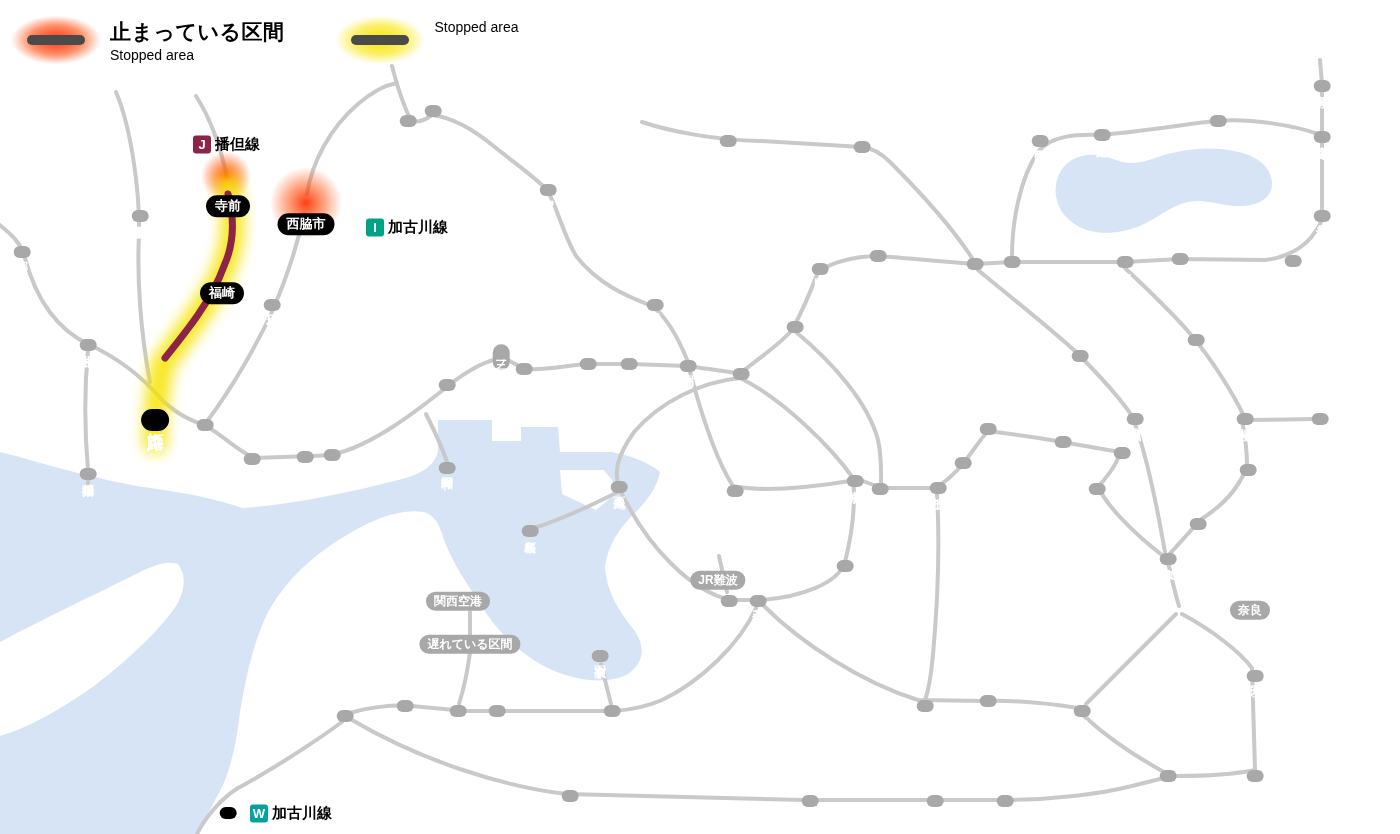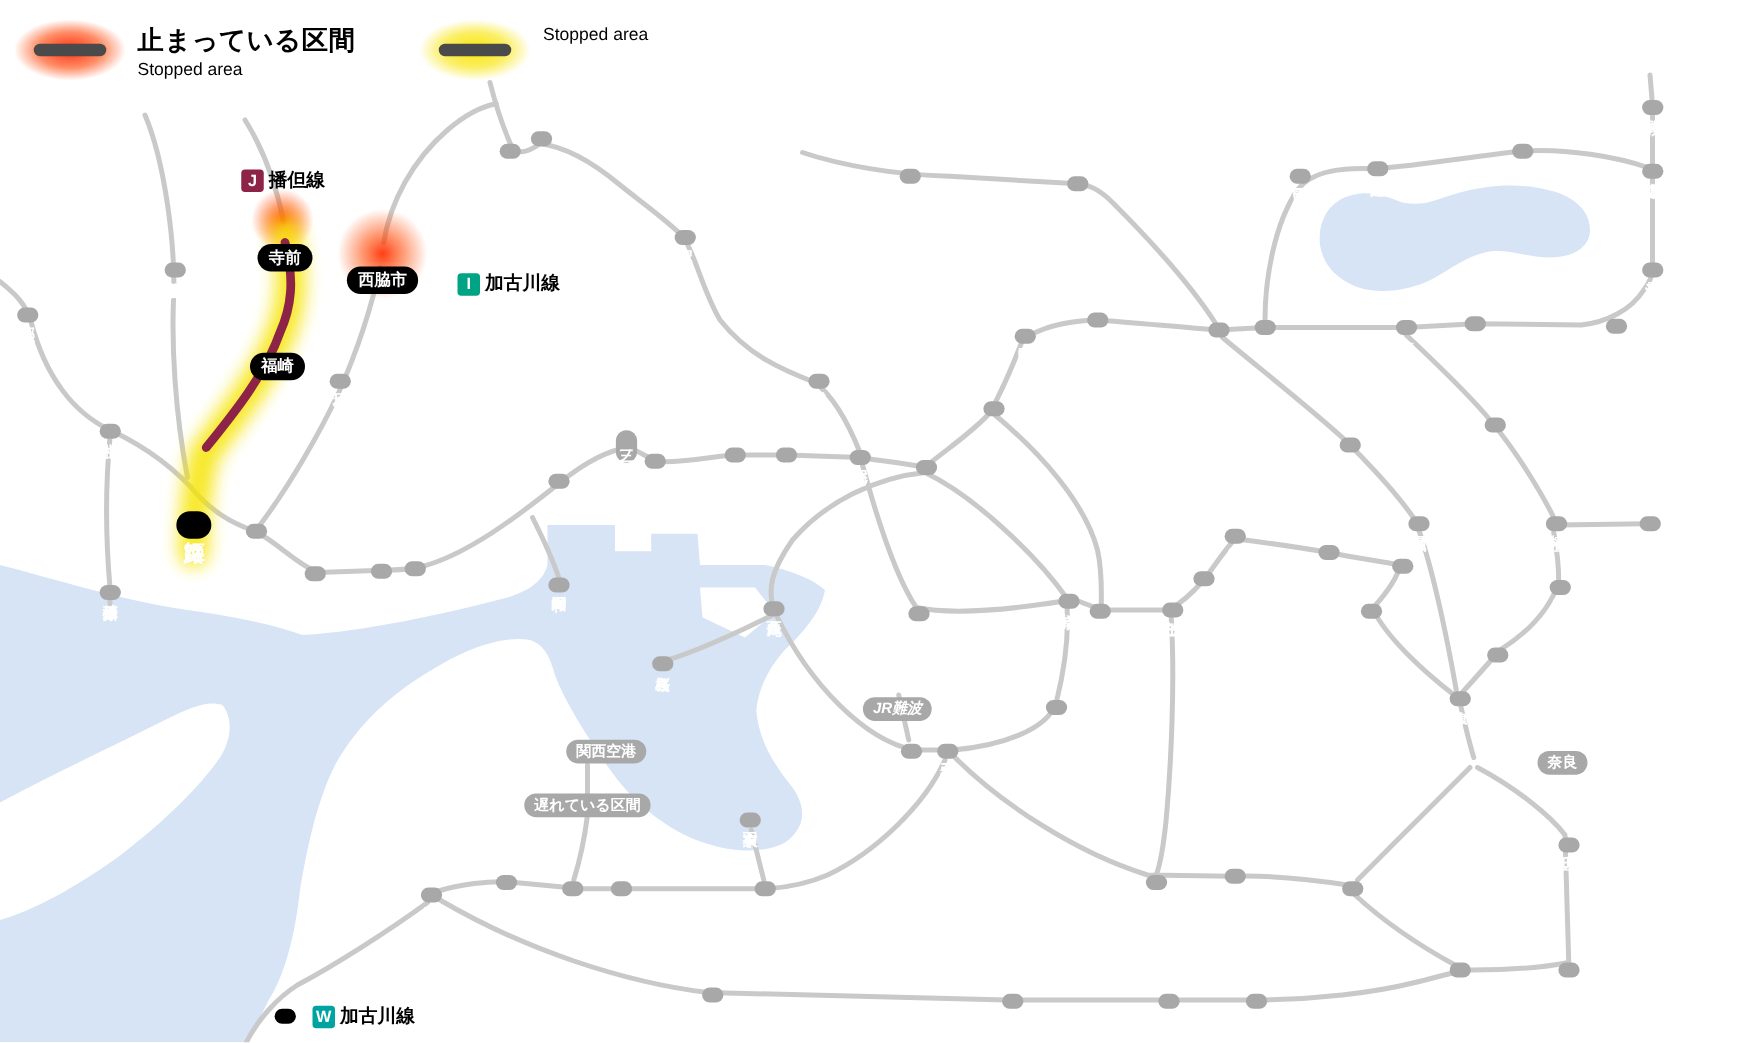--- a/index.html
+++ b/index.html
@@ -176,38 +176,38 @@
       <div class="st v" style="left: 1063px; top: 442px;">長尾</div>
       <div class="st v" style="left: 1097px; top: 489px;">京田辺</div>
       <div class="st v" style="left: 988px; top: 429px;">四条畷</div>
       <div class="st v" style="left: 963px; top: 463px;">徳庵</div>
       <div class="st v" style="left: 938px; top: 488px;">放出</div>
       <div class="st v" style="left: 855px; top: 481px;">京橋</div>
       <div class="st v" style="left: 880px; top: 489px;">鴫野</div>
       <div class="st v" style="left: 845px; top: 566px;">鶴橋</div>
       <div class="st v" style="left: 758px; top: 601px;">天王寺</div>
       <div class="st v" style="left: 729px; top: 601px;">新今宮</div>
-      <div class="st h" style="left: 718px; top: 567px; font-style: italic;">JR難波</div>
+      <div class="st h" style="left: 718px; top: 580px;">JR難波</div>
       <div class="st v" style="left: 925px; top: 706px;">久宝寺</div>
       <div class="st v" style="left: 988px; top: 701px;">柏原</div>
       <div class="st v" style="left: 1082px; top: 711px;">王寺</div>
       <div class="st v" style="left: 1255px; top: 676px;">天理</div>
       <div class="st v" style="left: 1255px; top: 776px;">桜井</div>
       <div class="st v" style="left: 1168px; top: 776px;">高田</div>
       <div class="st v" style="left: 1005px; top: 801px;">吉野口</div>
       <div class="st v" style="left: 935px; top: 801px;">五条</div>
       <div class="st v" style="left: 810px; top: 801px;">橋本</div>
       <div class="st v" style="left: 570px; top: 796px;">粉河</div>
       <div class="st v" style="left: 345px; top: 716px;">和歌山</div>
       <div class="st v" style="left: 405px; top: 706px;">和泉砂川</div>
       <div class="st v" style="left: 458px; top: 711px;">日根野</div>
       <div class="st v" style="left: 497px; top: 711px;">熊取</div>
       <div class="st v" style="left: 612px; top: 711px;">鳳</div>
       <div class="st v" style="left: 600px; top: 656px;">東羽衣</div>
-      <div class="st h" style="left: 485px; top: 601px; text-align: center;">関西空港</div>
+      <div class="st h" style="left: 458px; top: 601px; text-align: center;">関西空港</div>
       <div class="st h" style="left: 470px; top: 644px;">遅れている区間</div>
     </div>
   <div id="labels">
       <div class="line-label" style="left: 193px; top: 144px;">
         <span class="sym" style="background: rgb(141, 35, 70);">J</span>
         <span class="lname">播但線</span>
       </div>
       <div class="line-label" style="left: 366px; top: 227px;">
         <span class="sym" style="background: rgb(0, 163, 131);">I</span>
         <span class="lname">加古川線</span>

